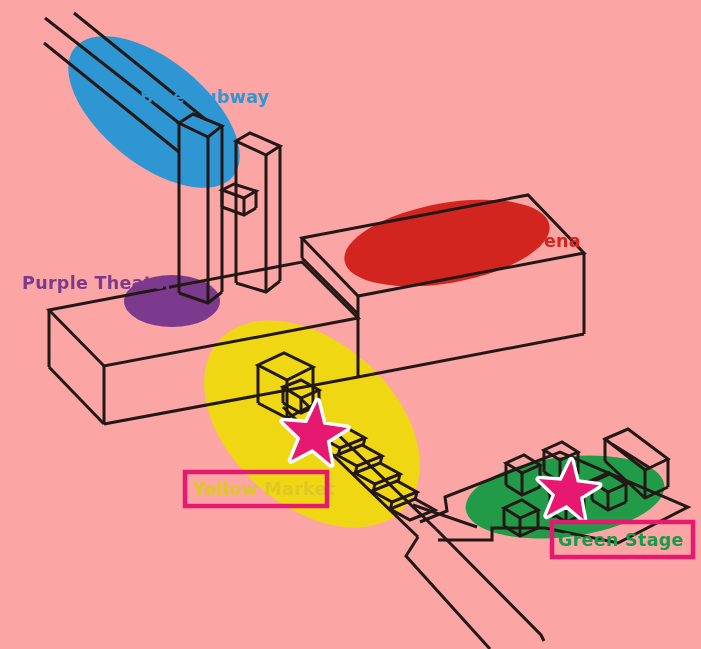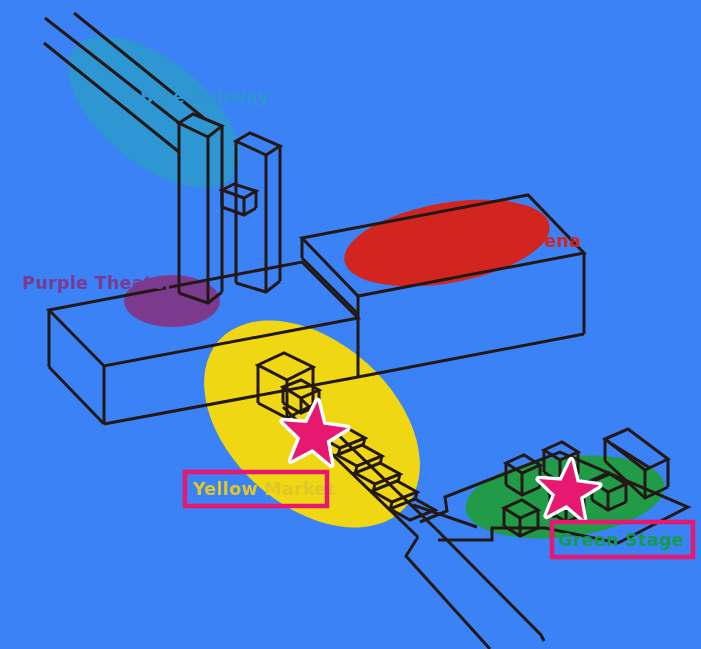--- a/index.html
+++ b/index.html
@@ -1,16 +1,16 @@
 <!DOCTYPE html>
 <html><head>
 <meta charset="utf-8">
 <style>
   html,body { margin:0; padding:0; background:#ffffff; }
-  .stage-wrap { width:701px; height:649px; position:relative; background:#3b82f6; overflow:hidden; }
+  .stage-wrap { width:701px; height:649px; position:relative; background:#fca5a5; overflow:hidden; }
   svg { display:block; }
   .lbl {
     font-family:"DejaVu Sans","Liberation Sans",sans-serif;
     font-weight:700;
     font-size:17.5px;
     letter-spacing:0.3px;
   }
   .lines { fill:none; stroke-width:3; stroke-linejoin:miter; stroke-linecap:butt; }
   .star  { stroke:#ffffff; stroke-width:7; paint-order:stroke; stroke-linejoin:round; }
   .label-box { fill:none; stroke-width:4.5; }

